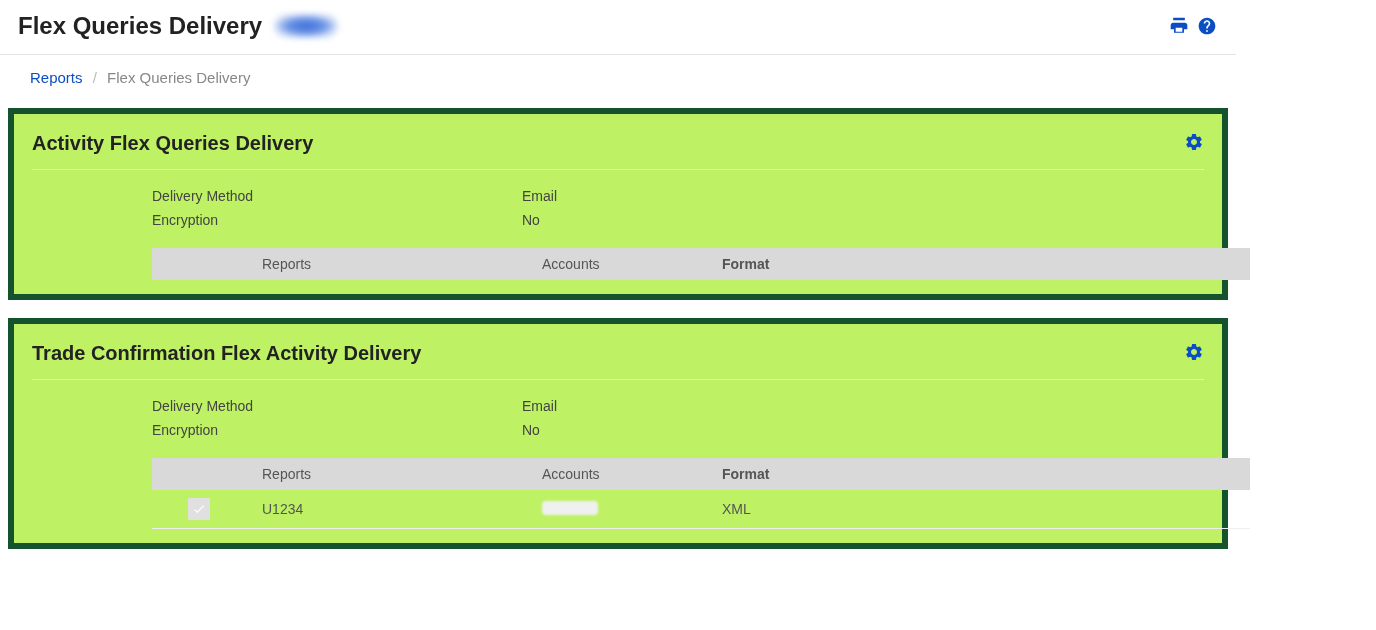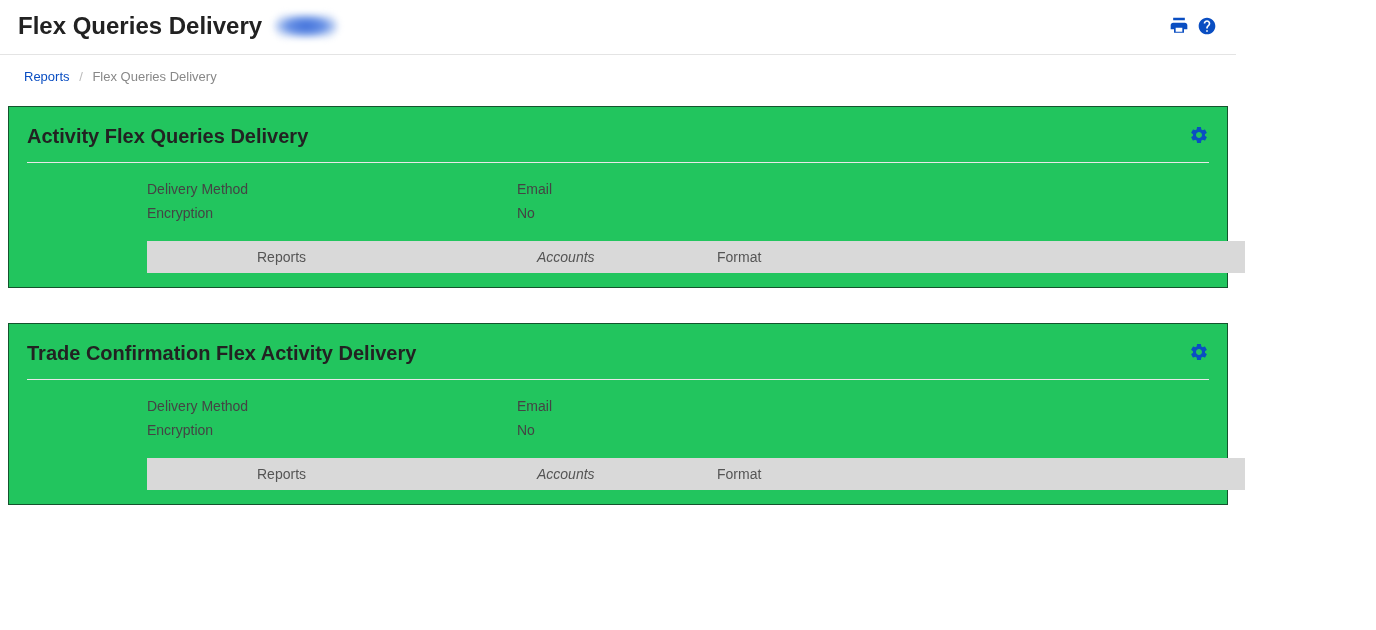--- a/index.html
+++ b/index.html
@@ -35,32 +35,32 @@
   .icon-btn {
     width: 22px; height: 22px;
     display: inline-flex;
     align-items: center;
     justify-content: center;
     cursor: pointer;
     color: #0a4ec2;
   }
 
   .breadcrumb {
-    padding: 14px 18px 8px 24px;
-    font-size: 13px;
+    padding: 14px 18px 8px 30px;
+    font-size: 15px;
     color: #888;
   }
   .breadcrumb a { color: #0a4ec2; text-decoration: none; cursor: pointer; }
   .breadcrumb .sep { color: #bbb; margin: 0 6px; }
 
   .panel {
-    border: 1px solid #14532d;
-    margin: 14px 8px 35px 8px;
+    border: 6px solid #14532d;
+    margin: 14px 8px 18px 8px;
     padding: 18px 18px 6px 18px;
-    background: #22c55e;
+    background: #bef264;
   }
   .panel-header {
     display: flex;
     align-items: center;
     justify-content: space-between;
     padding-bottom: 14px;
     border-bottom: 1px solid #e8e8e8;
   }
   .panel-title {
     font-size: 20px;
@@ -87,22 +87,22 @@
   .th, .td {
     padding: 8px 10px;
     text-align: left;
     font-size: 14px;
     color: #555;
     font-weight: 400;
   }
   .th { font-weight: 500; }
   .col-check { width: 100px; }
   .col-reports { width: 280px; }
-  .col-accounts { width: 180px; font-style: italic; }
-  .col-format { width: auto; }
+  .col-accounts { width: 180px; }
+  .col-format { width: auto; font-weight: bold; }
   .tr { border-bottom: 1px solid #eee; }
 
   .chk-box {
     width: 22px; height: 22px;
     margin-left: 26px;
     background: #e0e0e0;
     display: inline-flex;
     align-items: center;
     justify-content: center;
     color: #fff;
@@ -199,18 +199,30 @@
       </div>
 
       <table class="table">
         <tbody>
             <tr class="thead-row">
           <th class="th col-check"></th>
           <th class="th col-reports">Reports</th>
           <th class="th col-accounts">Accounts</th>
           <th class="th col-format">Format</th>
         </tr>
+        <tr class="tr">
+          <td class="td">
+            <span class="chk-box">
+              <svg viewBox="0 0 24 24" fill="currentColor">
+                    <path d="M9 16.17l-3.88-3.88L3.7 13.7 9 19l12-12-1.41-1.41z"></path>
+                  </svg>
+            </span>
+          </td>
+          <td class="td">U1234</td>
+          <td class="td"><span class="redact"></span></td>
+          <td class="td">XML</td>
+        </tr>
       </tbody>
         </table>
     </div>
   </div>
 
 </div>
 
 </body></html>

